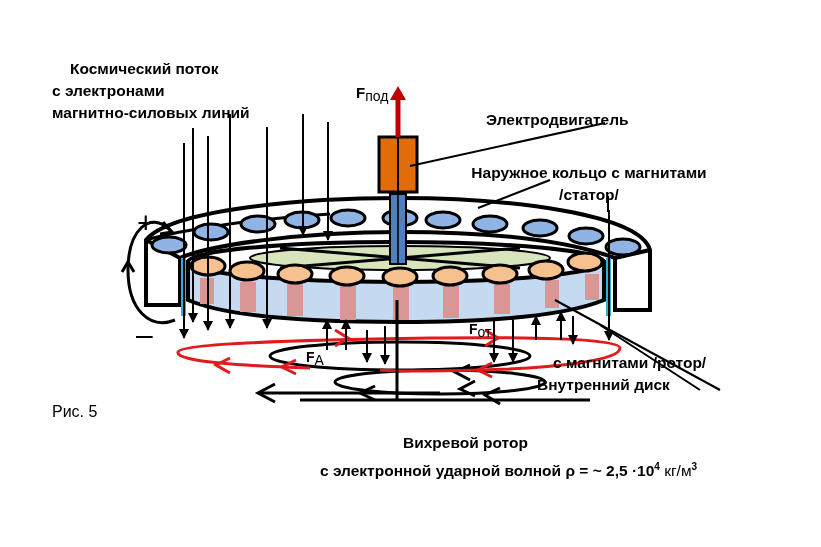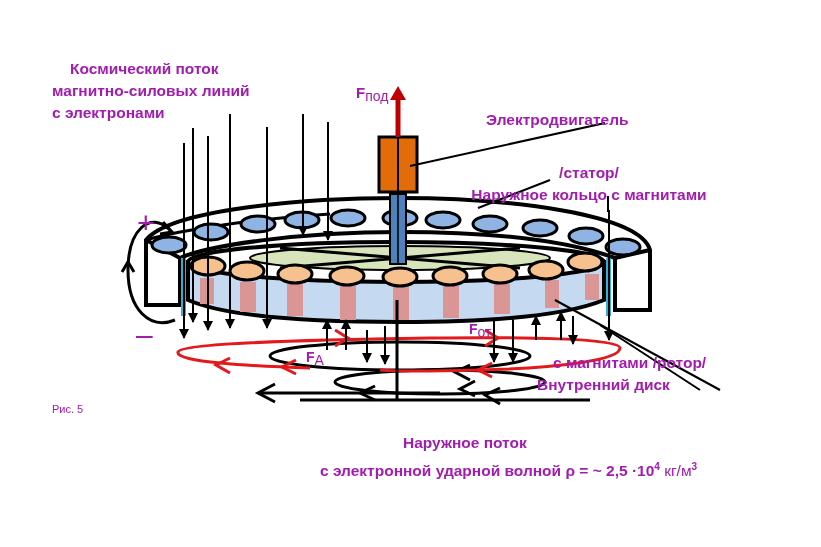--- a/index.html
+++ b/index.html
@@ -1,18 +1,18 @@
 <!DOCTYPE html>
 <html><head>
 <meta charset="utf-8">
 <style>
   html, body { margin: 0; padding: 0; background: #ffffff; }
   body { width: 821px; height: 547px; position: relative; overflow: hidden; font-family: "Liberation Sans", sans-serif; }
   #diagram { position: absolute; left: 0; top: 0; }
-  .lbl { position: absolute; color: #a21caf; font-family: "Liberation Sans", sans-serif; white-space: nowrap; }
+  .lbl { position: absolute; color: #000000; font-family: "Liberation Sans", sans-serif; white-space: nowrap; }
   .bold { font-weight: bold; }
   .l15 { font-size: 15.5px; line-height: 22px; }
   .center { text-align: center; }
   sub.sm { font-size: 14px; font-weight: normal; vertical-align: -3px; }
   sup.sm { font-size: 10px; vertical-align: 6px; }
 </style>
 </head>
 <body>
 
 <svg id="diagram" width="821" height="547" viewBox="0 0 821 547" xmlns="http://www.w3.org/2000/svg">
@@ -147,49 +147,49 @@
     <line x1="410" y1="166" x2="605" y2="123"></line>
     <line x1="478" y1="208" x2="550" y2="180"></line>
     <line x1="608" y1="212" x2="608" y2="196"></line>
     <line x1="600" y1="325" x2="700" y2="390"></line>
     <line x1="555" y1="300" x2="720" y2="390"></line>
   </g>
 </svg>
 
 <div class="lbl bold l15" style="left:52px; top:58px;">
   <div style="padding-left:18px;">Космический поток</div>
+  <div>с электронами</div>
   <div>магнитно-силовых линий</div>
-  <div>с электронами</div>
 </div>
 
 <div class="lbl bold" style="left:356px; top:84px; font-size:15px;">
   <span>F</span><sub class="sm">под</sub>
 </div>
 
 <div class="lbl bold l15" style="left:486px; top:109px;">Электродвигатель</div>
 
 <div class="lbl bold l15 center" style="left:444px; top:162px; width:290px;">
+  <div>Наружное кольцо с  магнитами</div>
   <div>/статор/</div>
-  <div>Наружное кольцо с  магнитами</div>
 </div>
 
 <div class="lbl" style="left:137px; top:208px; font-size:30px; line-height:30px;">+</div>
 <div class="lbl" style="left:136px; top:320px; font-size:30px; line-height:30px;">–</div>
 
 <div class="lbl bold" style="left:431px; top:321px; font-size:14px;padding-left:38px;">
   <span>F</span><sub class="sm">от</sub>
 </div>
 
 <div class="lbl bold" style="left:306px; top:349px; font-size:14px;">
   <span>F</span><sub class="sm">А</sub>
 </div>
 
 <div class="lbl bold l15" style="left:537px; top:352px;">
   <div style="padding-left:16px; font-weight:bold;">с магнитами /ротор/</div>
   <div>Внутренний диск</div>
 </div>
 
-<div class="lbl" style="left:52px; top:403px; font-size:11px;">Рис. 5</div>
+<div class="lbl" style="left:52px; top:403px; font-size:16px;">Рис. 5</div>
 
-<div class="lbl bold l15" style="left:403px; top:432px;">Наружное поток</div>
+<div class="lbl bold l15" style="left:403px; top:432px;">Вихревой ротор</div>
 <div class="lbl bold l15" style="left:320px; top:456px;">
   <span>с электронной ударной волной ρ = ~ 2,5 ·10</span><sup class="sm">4</sup><span style="font-weight:normal;"> кг/м</span><sup class="sm">3</sup>
 </div>
 
 </body></html>

